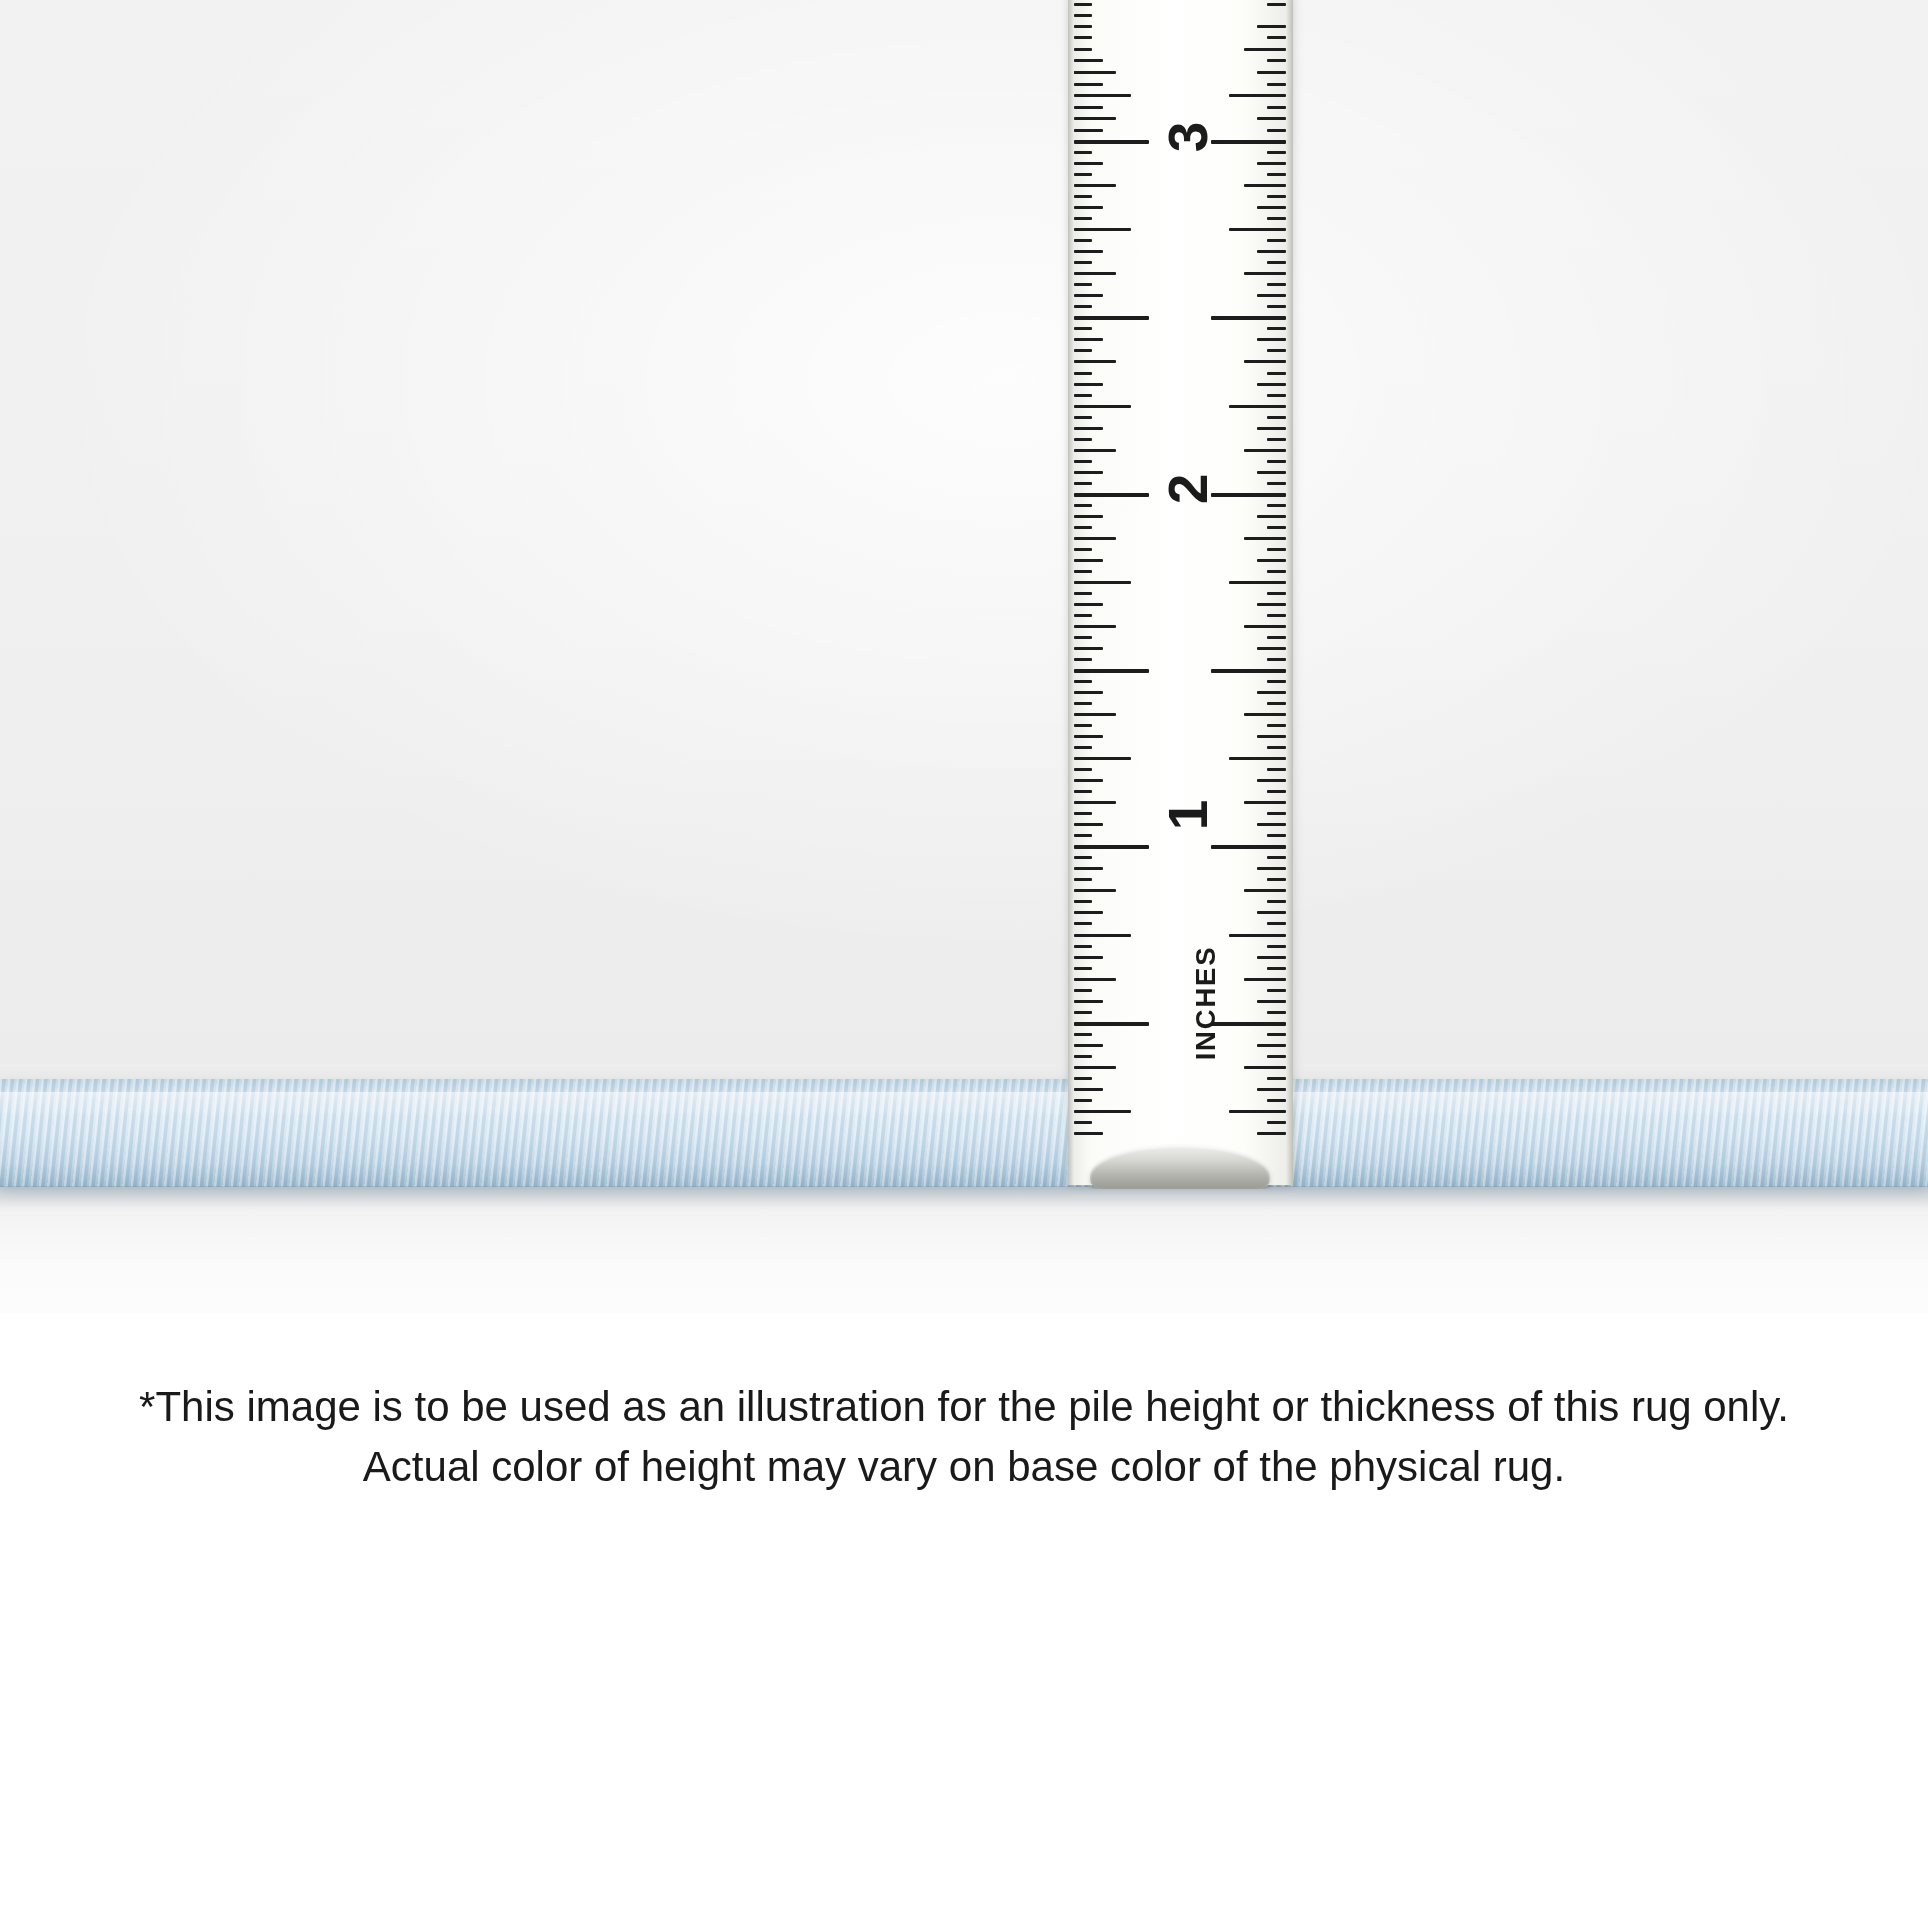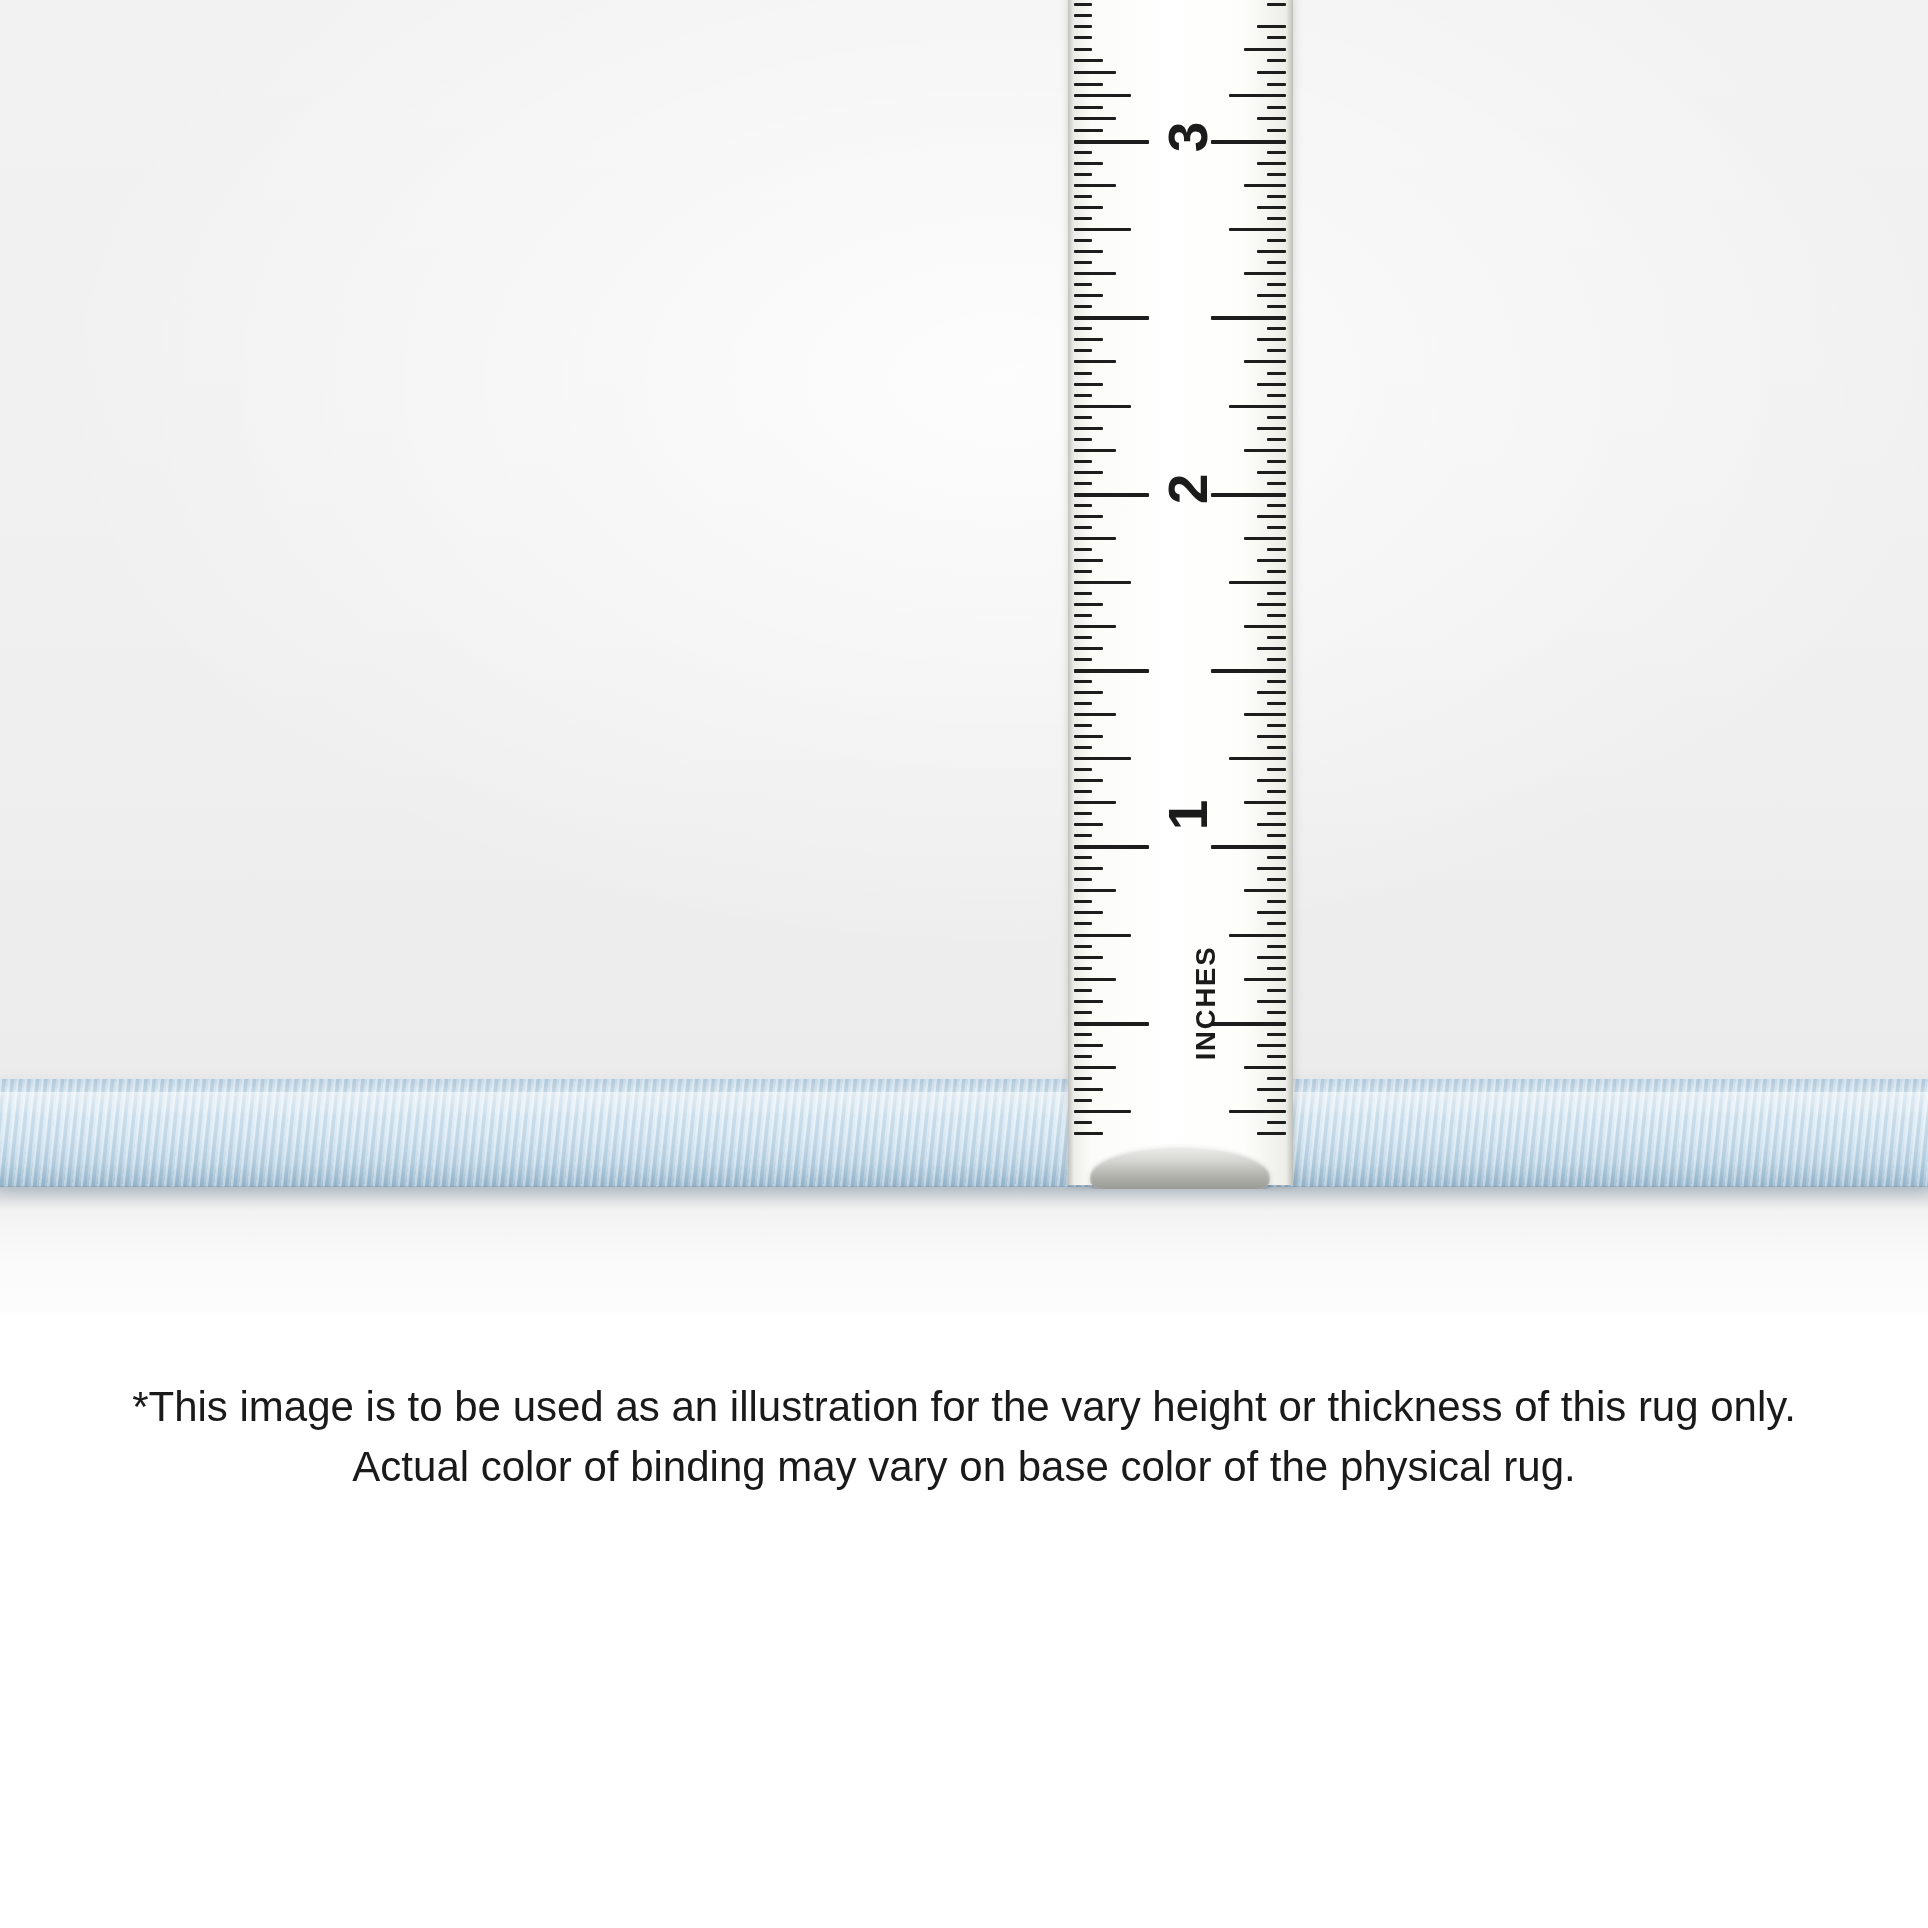--- a/index.html
+++ b/index.html
@@ -437,18 +437,18 @@
       <div class="ruler-num" style="top:788px">1</div>
       <div class="ruler-unit" style="top:992px">INCHES</div>
     </div>
 
     <div class="ruler-tip">
       <div class="metal"></div>
     </div>
   </div>
 
   <div class="caption">
-    <span class="line">*This image is to be used as an illustration for the vary height or thickness of this rug only.</span>
-    <span class="line">Actual color of binding may vary on base color of the physical rug.</span>
+    <span class="line">*This image is to be used as an illustration for the pile height or thickness of this rug only.</span>
+    <span class="line">Actual color of height may vary on base color of the physical rug.</span>
   </div>
 
 </div>
 
 
 </body></html>

